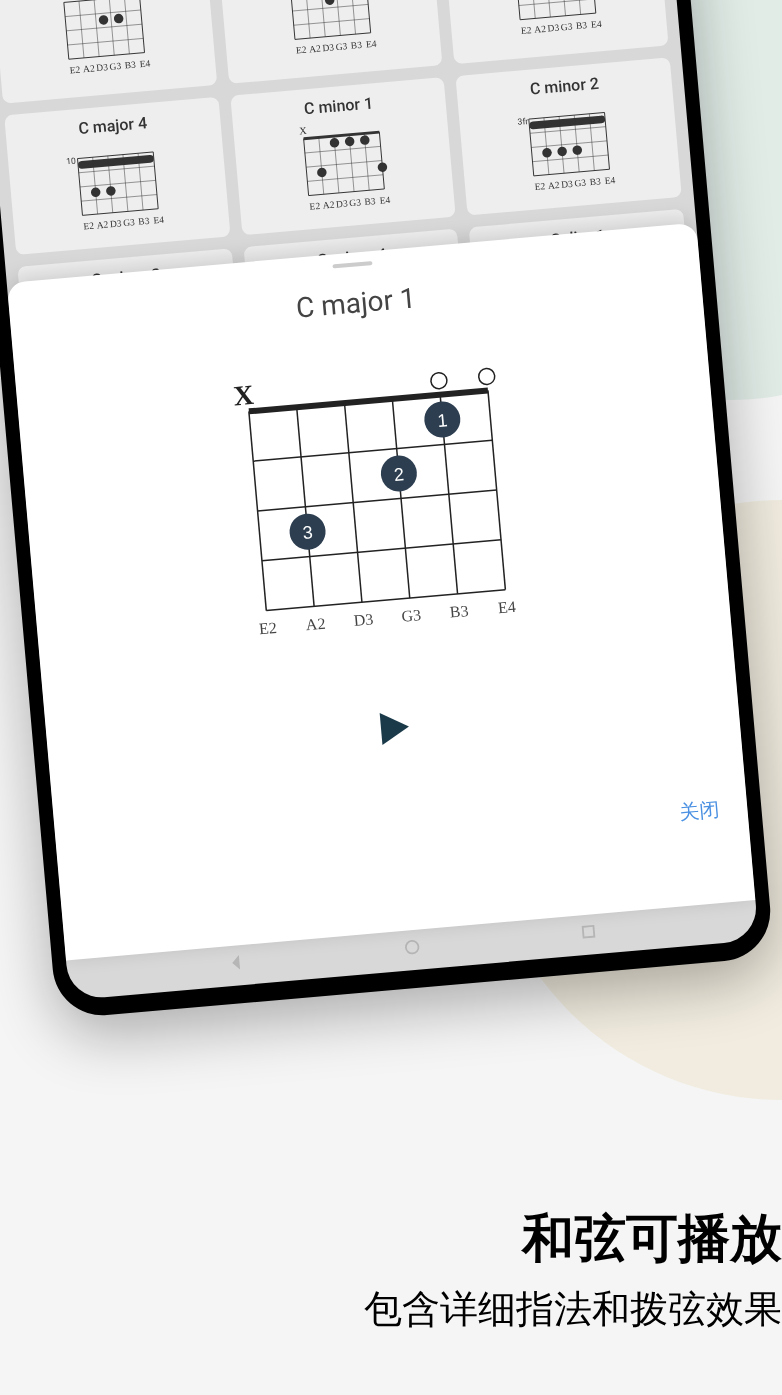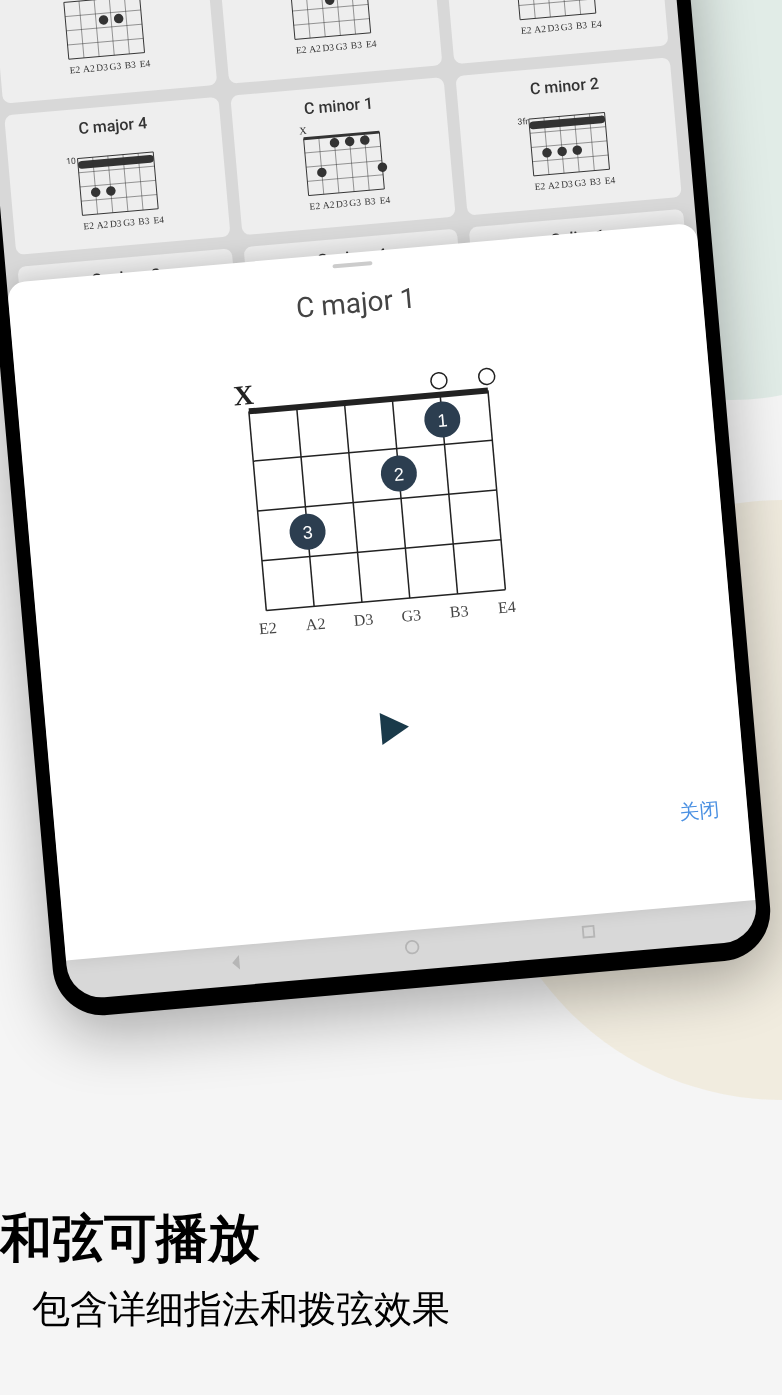--- a/index.html
+++ b/index.html
@@ -160,21 +160,21 @@
       width: 18px;
       height: 18px;
       opacity: 0.3;
     }
     
     .marketing-text {
       position: absolute;
       bottom: 60px;
       left: 0;
       right: 0;
-      text-align: left;
+      text-align: right;
     }
     
     .marketing-title {
       font-size: 52px;
       font-weight: bold;
       color: #000;
       margin-bottom: 10px;
     }
     
     .marketing-subtitle {

